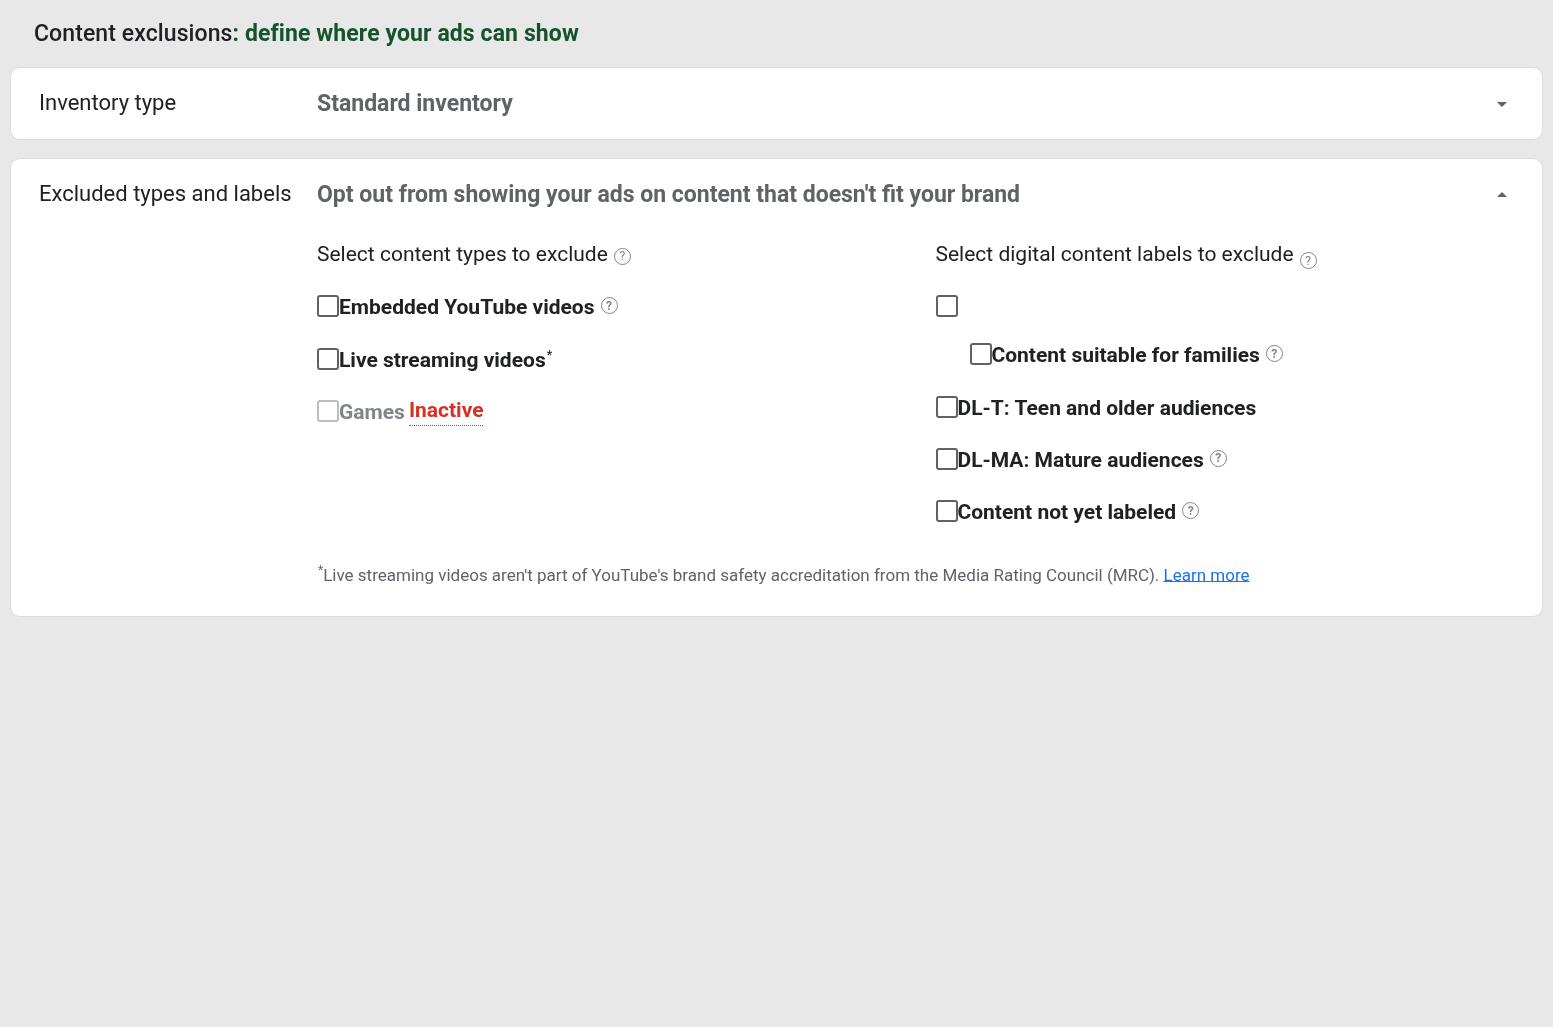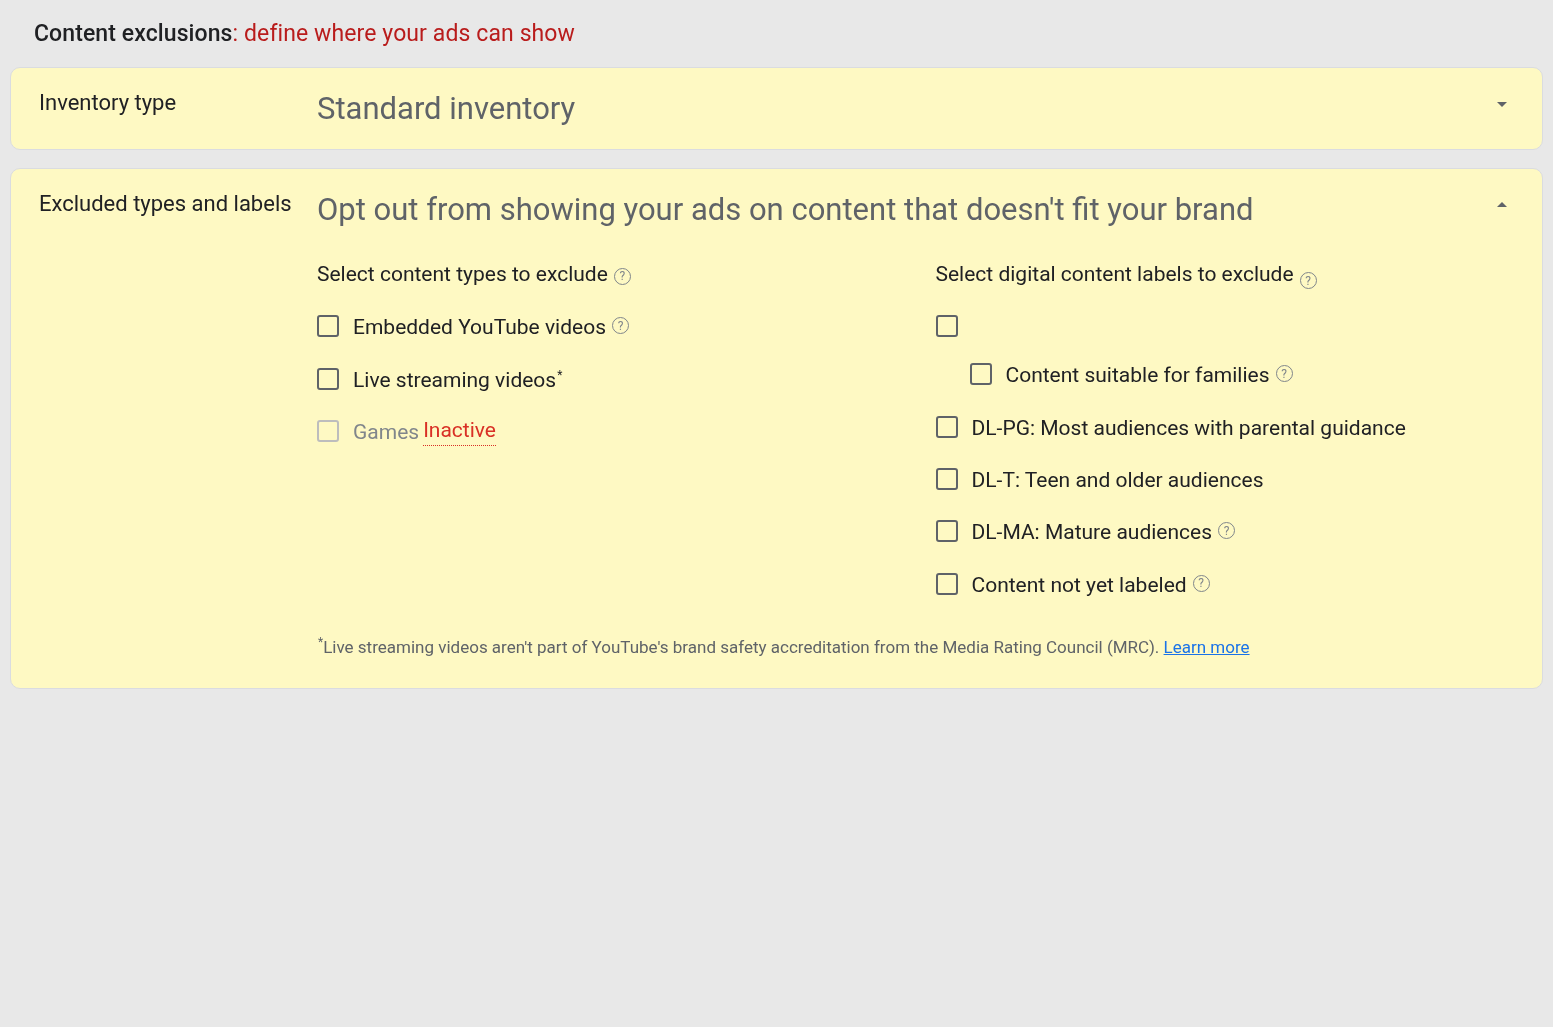--- a/index.html
+++ b/index.html
@@ -15,25 +15,25 @@
     }
     .page-header {
       padding: 10px 16px 20px 24px;
       font-size: 23px;
       letter-spacing: 0.1px;
     }
     .page-header-bold {
       font-weight: 500;
     }
     .page-header-light {
-      color: #b91c1c;
-      font-weight: 400;
+      color: #14532d;
+      font-weight: 700;
     }
     .card {
-      background: #fef9c3;
+      background: #ffffff;
       border: 1px solid #dadce0;
       border-radius: 10px;
       margin-bottom: 18px;
       padding: 0;
     }
     .card-row {
       display: flex;
       align-items: flex-start;
       padding: 22px 28px;
     }
@@ -44,23 +44,23 @@
       font-weight: 400;
       color: #202124;
     }
     .card-value-area {
       flex: 1;
       display: flex;
       align-items: flex-start;
     }
     .card-value {
       flex: 1;
-      font-size: 31px;
+      font-size: 23px;
       color: #5f6368;
-      font-weight: 400;
+      font-weight: 700;
     }
     .chevron {
       width: 24px;
       height: 24px;
       flex-shrink: 0;
       margin-top: 2px;
       margin-left: 12px;
       cursor: pointer;
     }
     .chevron svg {
@@ -82,22 +82,22 @@
       color: #202124;
       margin-bottom: 24px;
       display: flex;
       align-items: center;
       gap: 6px;
       line-height: 1.4;
     }
     .checkbox-item {
       display: flex;
       align-items: flex-start;
-      gap: 14px;
       margin-bottom: 24px;
+      font-weight: bold;
     }
     .checkbox-item.indented {
       margin-left: 34px;
     }
     .checkbox {
       width: 22px;
       height: 22px;
       border: 2.3px solid #5f6368;
       border-radius: 3px;
       flex-shrink: 0;
@@ -246,26 +246,20 @@
           </div>
 
           <div class="checkbox-item indented">
             <div class="checkbox"></div>
             <div class="checkbox-label">
               <span>Content suitable for families</span>
               <span class="help-icon">?</span>
             </div>
           </div>
 
-          <div class="checkbox-item">
-            <div class="checkbox"></div>
-            <div class="checkbox-label">
-              <span>DL-PG: Most audiences with parental guidance</span>
-            </div>
-          </div>
 
           <div class="checkbox-item">
             <div class="checkbox"></div>
             <div class="checkbox-label">
               <span>DL-T: Teen and older audiences</span>
             </div>
           </div>
 
           <div class="checkbox-item">
             <div class="checkbox"></div>

